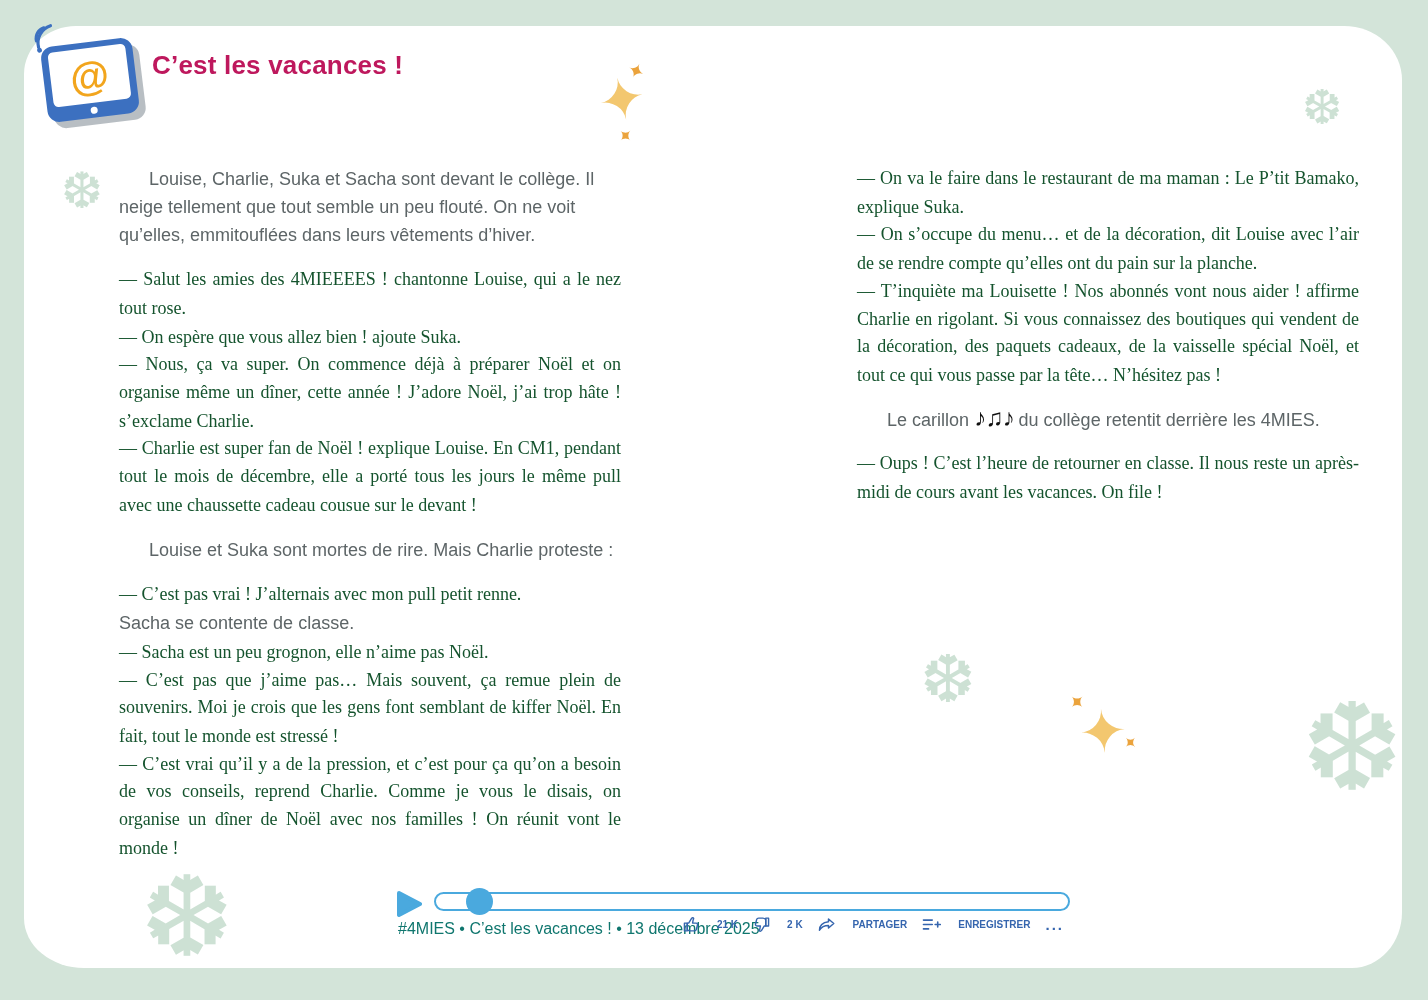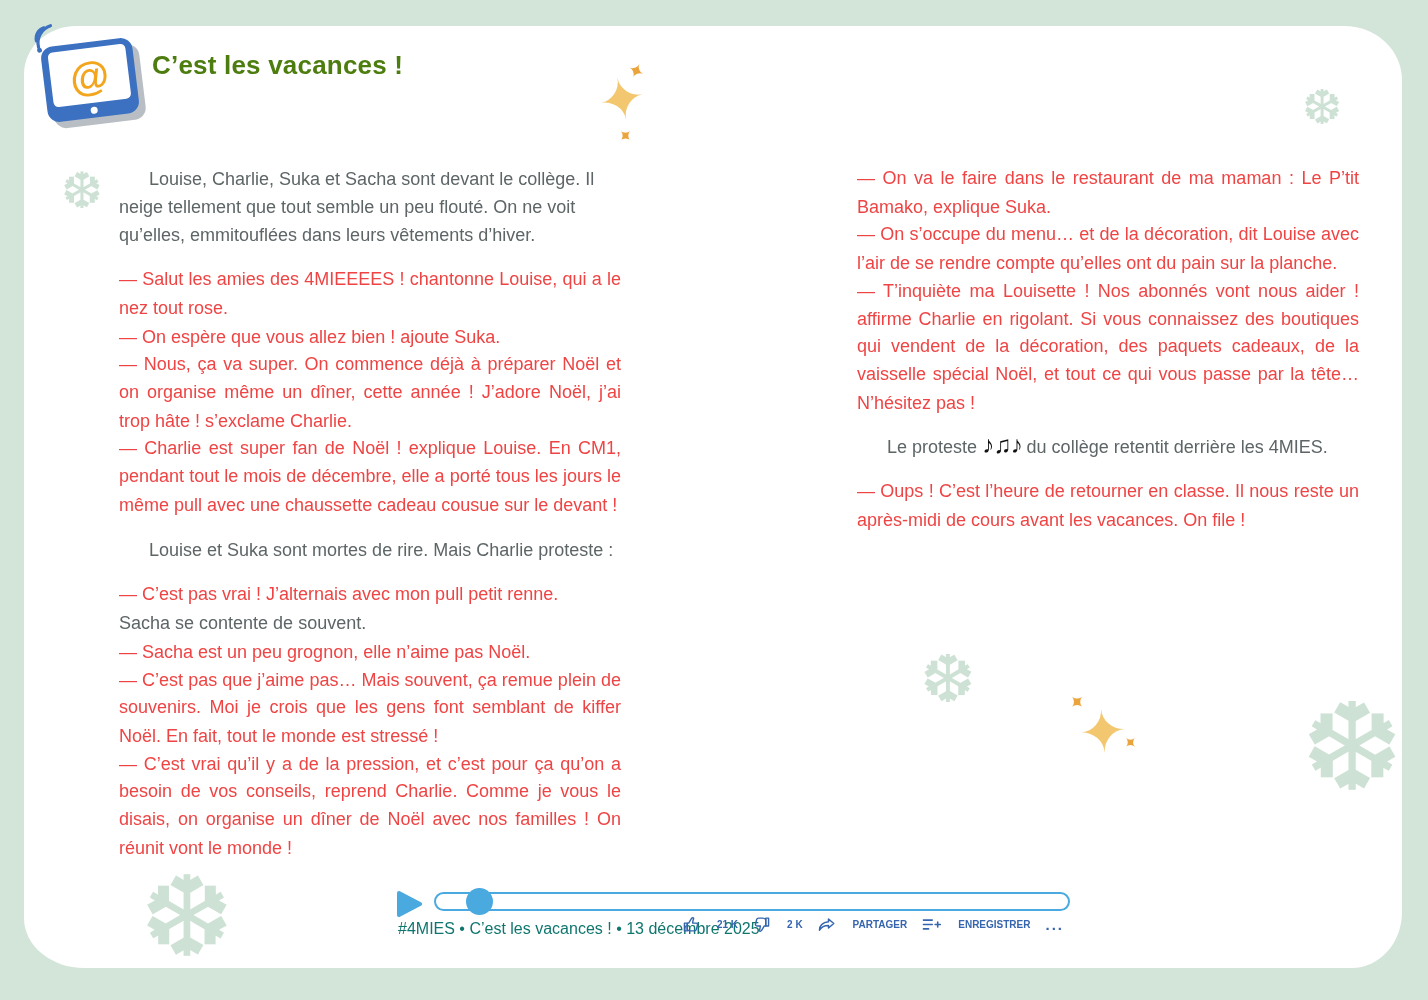--- a/index.html
+++ b/index.html
@@ -7,40 +7,40 @@
        font-family:"Liberation Sans", sans-serif;}
   #stage{position:relative;width:1428px;height:1000px;}
 
   
   .card{position:absolute;left:24px;top:26px;width:1378px;height:942px;
         background:#ffffff;border-radius:52px 58px 50px 60px / 48px 54px 56px 50px;
         overflow:hidden;}
 
   
   .page-title{position:absolute;left:128px;top:24px;font-size:26px;font-weight:bold;
-              color:#4d7c0f;letter-spacing:.2px;}
+              color:#be185d;letter-spacing:.2px;}
 
   
   .tablet-wrap{position:absolute;left:30px;top:24px;width:120px;height:110px;z-index:5;}
   .tablet{position:absolute;left:14px;top:18px;width:92px;height:76px;background:#3c70c0;
           border-radius:12px;transform:rotate(-7deg);
           box-shadow:6px 7px 0 rgba(125,136,146,.55);}
   .tablet .screen{position:absolute;left:7px;top:6px;right:7px;bottom:15px;background:#fff;
           border-radius:5px;display:flex;align-items:center;justify-content:center;}
   .tablet .at{font-size:40px;font-weight:bold;color:#f2a51d;line-height:1;}
   .tablet .home-dot{position:absolute;left:50%;bottom:4px;width:7px;height:7px;margin-left:-3px;
           background:#fff;border-radius:50%;}
   .wifi{position:absolute;left:0;top:0;width:30px;height:28px;transform:rotate(-18deg);}
 
   
   .col{position:absolute;width:502px;font-size:18px;line-height:1.54;}
   .col-left{left:95px;top:128px;}
   .col-right{left:833px;top:139px;}
   .para{margin:0;text-align:justify;}
-  .para.dialog{color:#ef4444;}
+  .para.dialog{color:#14532d;font-family:Liberation Serif, serif;}
   .para.narration{color:#5d6567;text-align:left;}
   .para.indent{text-indent:30px;margin-top:12px;}
   .para.gap{margin-top:16px;}
   .para .notes{color:#111;font-size:1.35em;letter-spacing:-1px;line-height:1;}
 
   
   .deco{position:absolute;transform:translate(-50%,-50%);line-height:1;
         user-select:none;pointer-events:none;}
   .deco.green{color:#cde1d4;}
   .deco.gold{color:#f3c76f;}
@@ -94,38 +94,38 @@
         <p class="para dialog"><span>— On espère que vous allez bien ! ajoute Suka.</span><span class="notes"></span><span></span></p>
 
         <p class="para dialog"><span>— Nous, ça va super. On commence déjà à préparer Noël et on organise même un dîner, cette année ! J’adore Noël, j’ai trop hâte ! s’exclame Charlie.</span><span class="notes"></span><span></span></p>
 
         <p class="para dialog"><span>— Charlie est super fan de Noël ! explique Louise. En CM1, pendant tout le mois de décembre, elle a porté tous les jours le même pull avec une chaussette cadeau cousue sur le devant !</span><span class="notes"></span><span></span></p>
 
         <p class="para narration indent gap"><span>Louise et Suka sont mortes de rire. Mais Charlie proteste&nbsp;:</span><span class="notes"></span><span></span></p>
 
         <p class="para dialog gap"><span>— C’est pas vrai ! J’alternais avec mon pull petit renne.</span><span class="notes"></span><span></span></p>
 
-        <p class="para narration"><span>Sacha se contente de souvent.</span><span class="notes"></span><span></span></p>
+        <p class="para narration"><span>Sacha se contente de classe.</span><span class="notes"></span><span></span></p>
 
         <p class="para dialog"><span>— Sacha est un peu grognon, elle n’aime pas Noël.</span><span class="notes"></span><span></span></p>
 
         <p class="para dialog"><span>— C’est pas que j’aime pas… Mais souvent, ça remue plein de souvenirs. Moi je crois que les gens font semblant de kiffer Noël. En fait, tout le monde est stressé !</span><span class="notes"></span><span></span></p>
 
         <p class="para dialog"><span>— C’est vrai qu’il y a de la pression, et c’est pour ça qu’on a besoin de vos conseils, reprend Charlie. Comme je vous le disais, on organise un dîner de Noël avec nos familles ! On réunit vont le monde !</span><span class="notes"></span><span></span></p>
       </div>
 
     <div class="col col-right">
 
         <p class="para dialog"><span>— On va le faire dans le restaurant de ma maman&nbsp;: Le P’tit Bamako, explique Suka.</span><span class="notes"></span><span></span></p>
 
         <p class="para dialog"><span>— On s’occupe du menu… et de la décoration, dit Louise avec l’air de se rendre compte qu’elles ont du pain sur la planche.</span><span class="notes"></span><span></span></p>
 
         <p class="para dialog"><span>— T’inquiète ma Louisette ! Nos abonnés vont nous aider ! affirme Charlie en rigolant. Si vous connaissez des boutiques qui vendent de la décoration, des paquets cadeaux, de la vaisselle spécial Noël, et tout ce qui vous passe par la tête… N’hésitez pas !</span><span class="notes"></span><span></span></p>
 
-        <p class="para narration indent gap"><span>Le proteste </span><span class="notes">♪♫♪</span><span> du collège retentit derrière les 4MIES.</span></p>
+        <p class="para narration indent gap"><span>Le carillon </span><span class="notes">♪♫♪</span><span> du collège retentit derrière les 4MIES.</span></p>
 
         <p class="para dialog gap"><span>— Oups ! C’est l’heure de retourner en classe. Il nous reste un après-midi de cours avant les vacances. On file !</span><span class="notes"></span><span></span></p>
 
       </div>
 
     <div class="play-btn">
       <svg width="26" height="28" viewBox="0 0 26 28">
         <polygon points="3,3 24,14 3,25" fill="#4aa9de" stroke="#4aa9de" stroke-width="4" stroke-linejoin="round"></polygon>
       </svg>
     </div>

